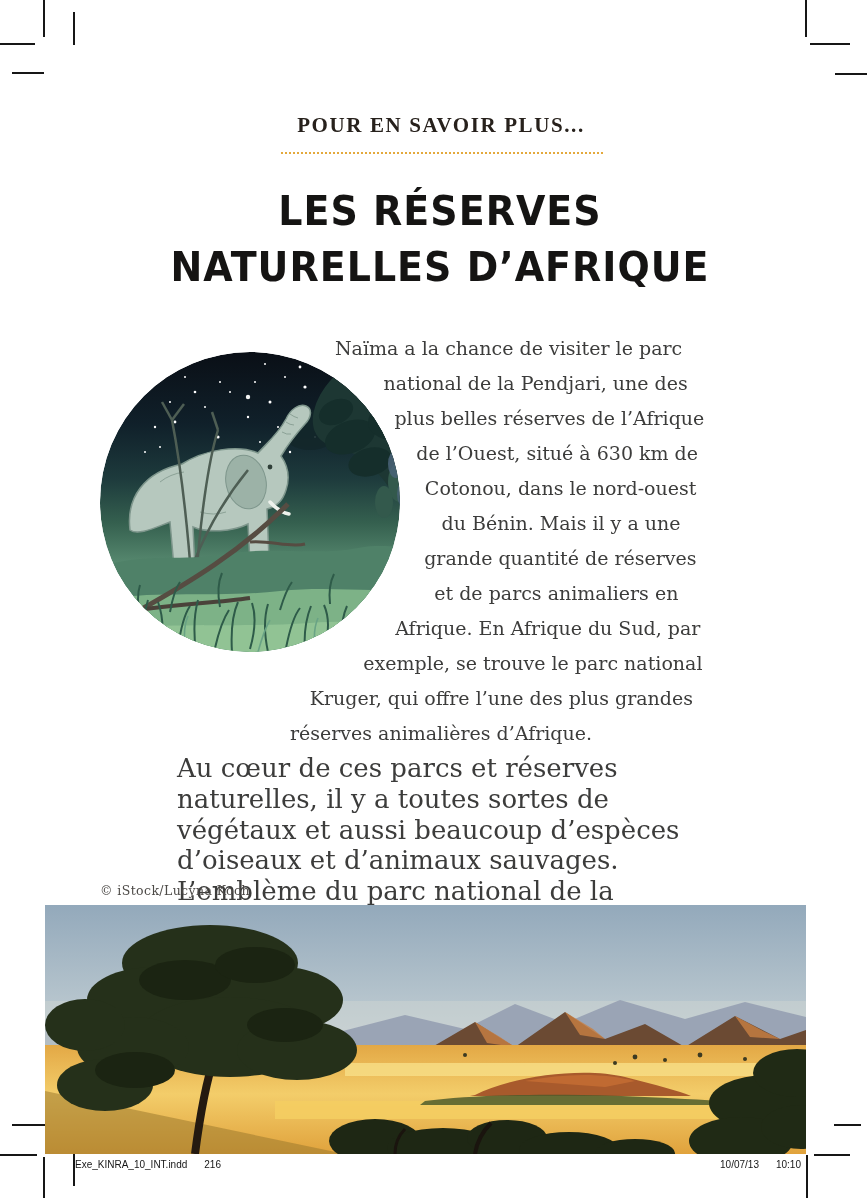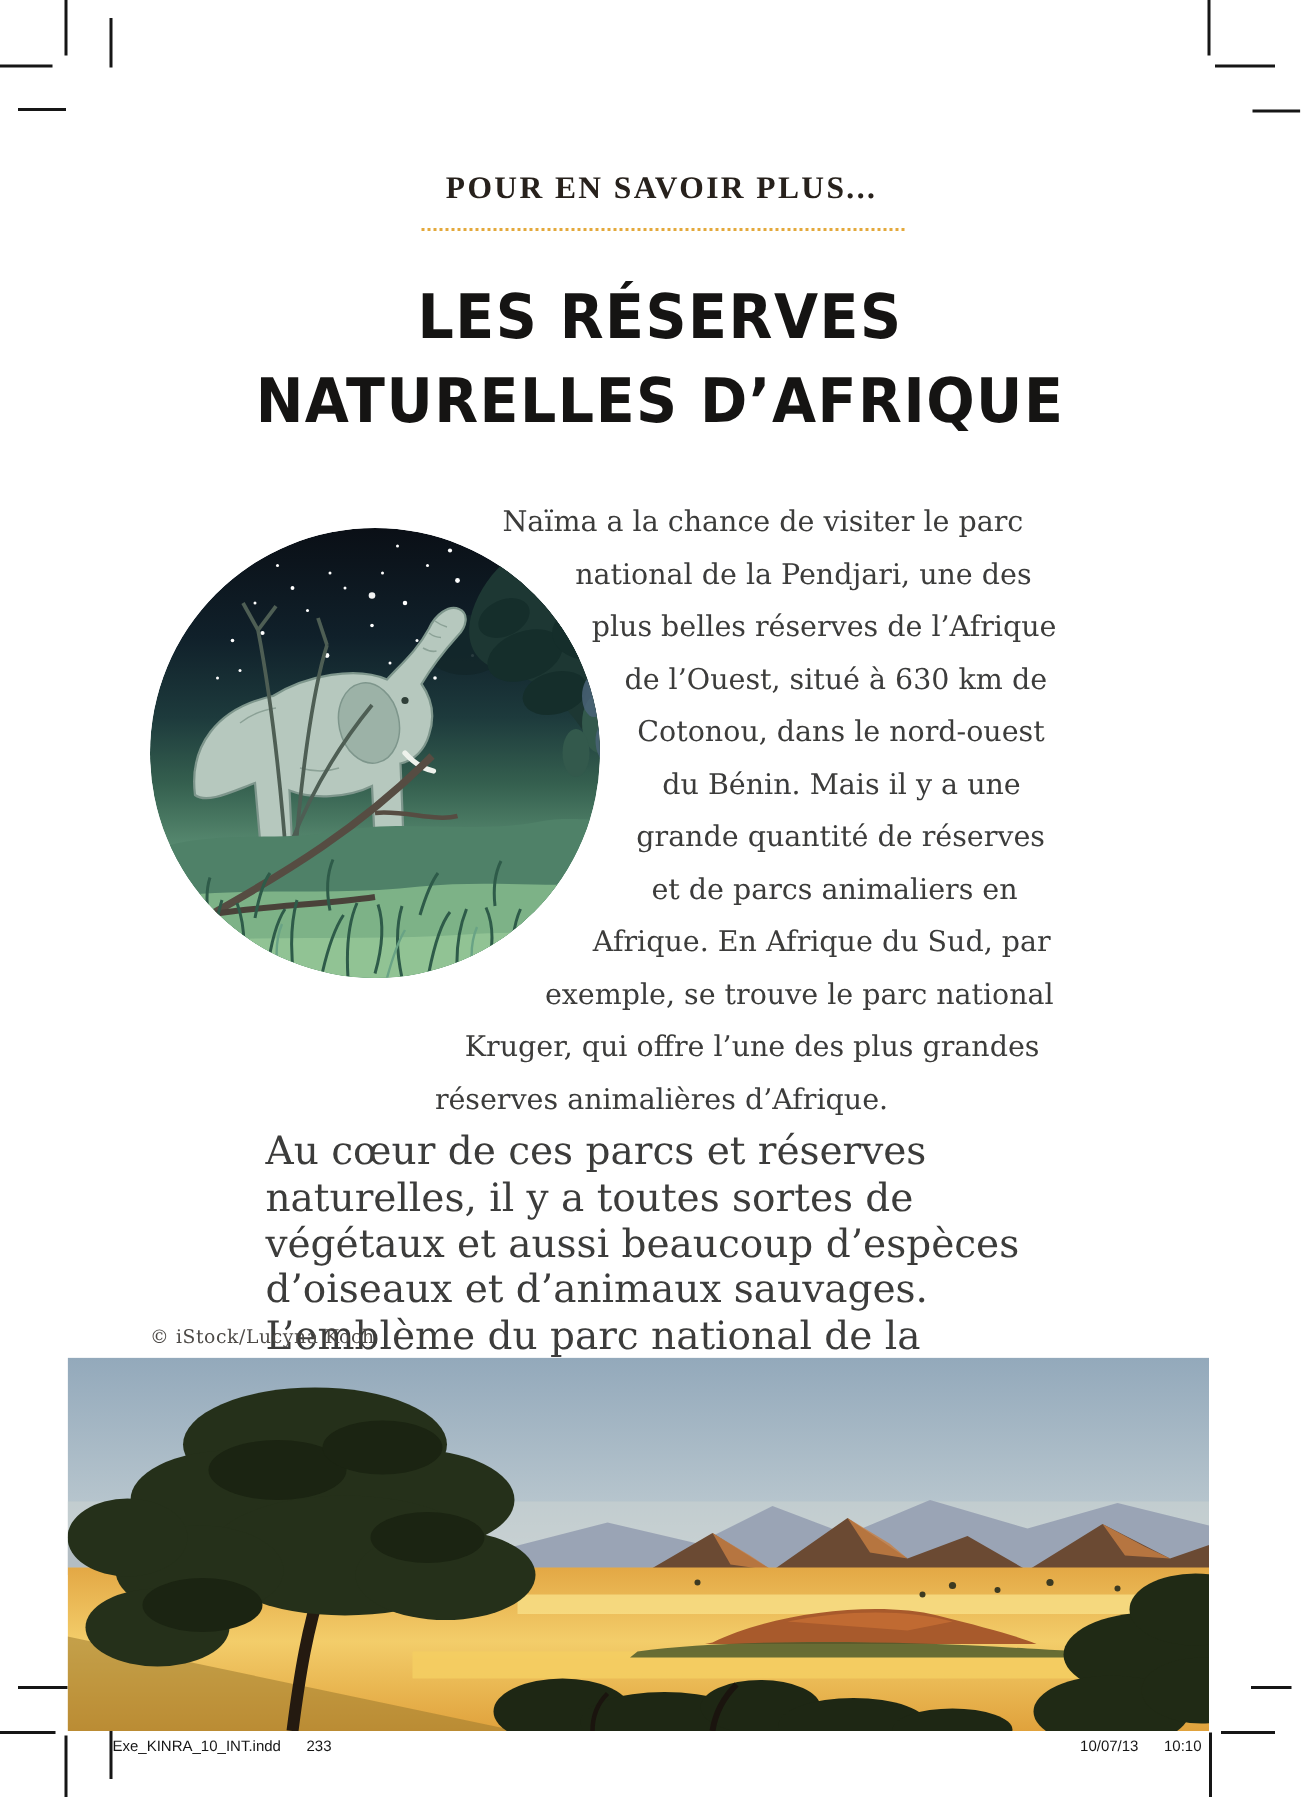--- a/index.html
+++ b/index.html
@@ -316,21 +316,21 @@
           <ellipse cx="696" cy="236" rx="52" ry="24"></ellipse>
             <ellipse cx="756" cy="222" rx="40" ry="22"></ellipse>
         </g>
       </g>
     </svg>
   </div>
 
   <div class="slug">
     <span class="grp">
       <span>Exe_KINRA_10_INT.indd</span>
-      <span>233</span>
+      <span>216</span>
     </span>
     <span class="grp">
       <span>10/07/13</span>
       <span>10:10</span>
     </span>
   </div>
 
 </div>
 
 </body></html>

